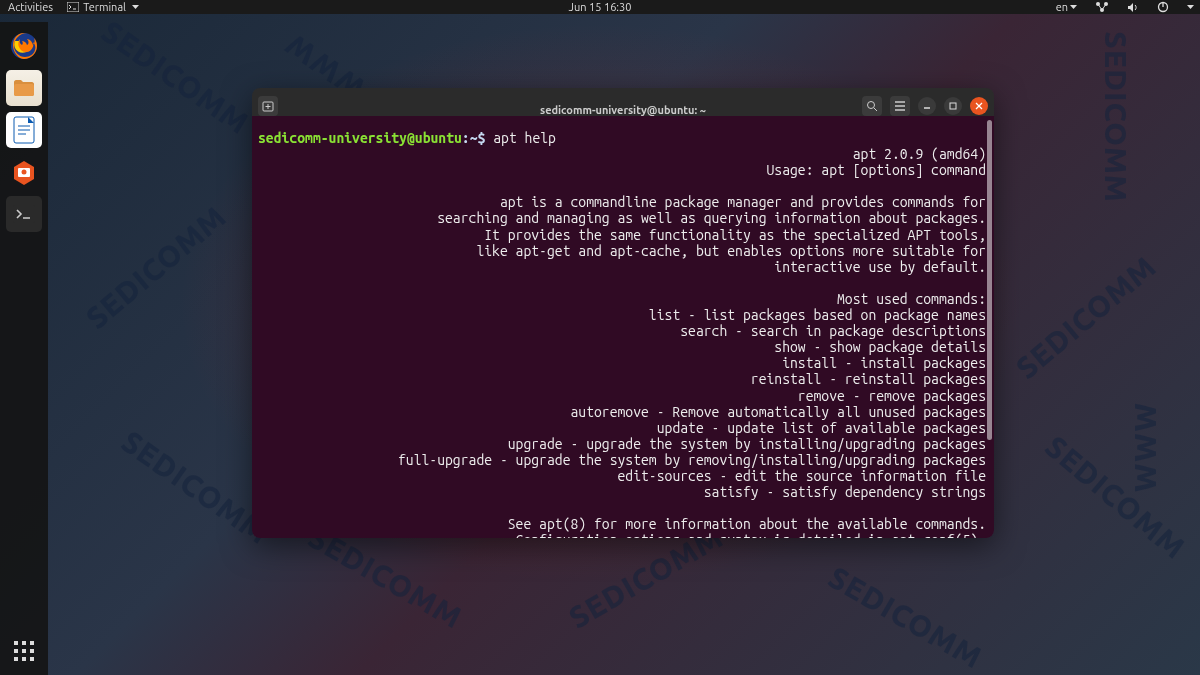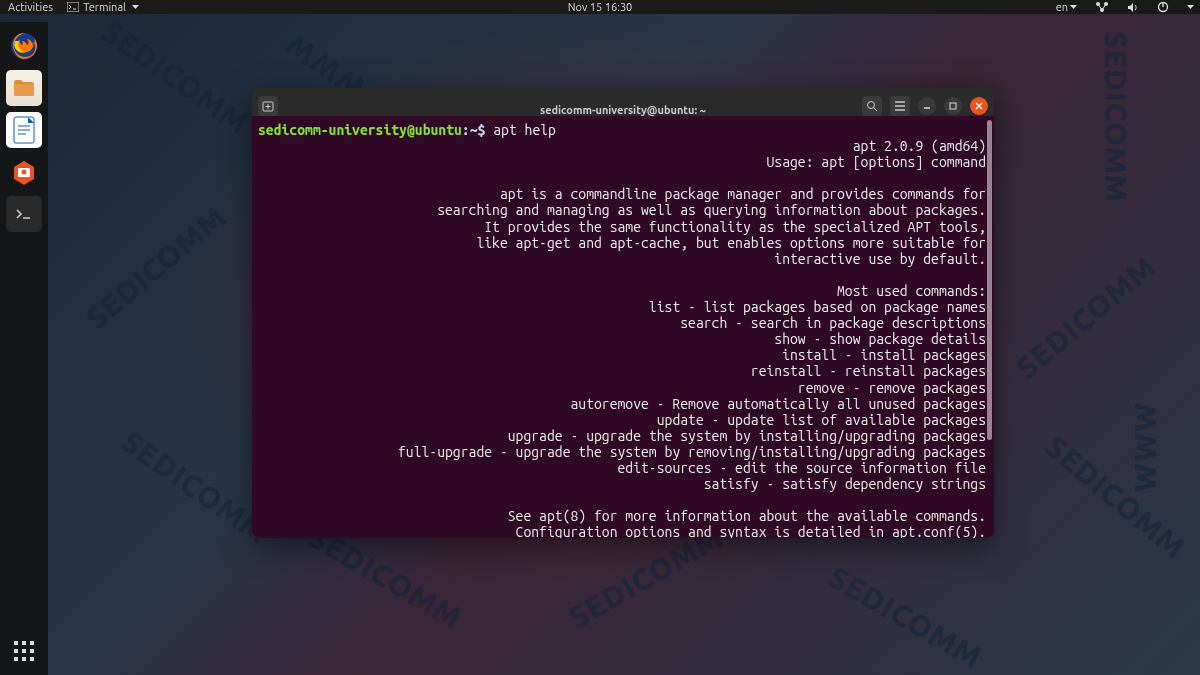--- a/index.html
+++ b/index.html
@@ -83,21 +83,21 @@
 }
 .titlebar .title { position: absolute; left: 50%; transform: translateX(-50%); font-weight: 600; }
 .titlebar .right { margin-left: auto; display: flex; align-items: center; gap: 8px; }
 .winctl { width: 18px; height: 18px; border-radius: 50%; background: #3a3a3a;
   display: flex; align-items: center; justify-content: center; cursor: pointer; font-size: 10px; color: #ddd; }
 .winctl.close { background: #e95420; color: #fff; }
 .tbody {
   flex: 1; background: #300a24; color: #eee;
   font-family: "Ubuntu Mono", Consolas, monospace;
   font-size: 14px; line-height: 1.15;
-  padding: 6px 8px 6px 6px;
+  padding: 14px 8px 6px 6px;
   position: relative;
   overflow: hidden;
 }
 .tbody .scroll {
   position: absolute; right: 2px; top: 4px; width: 5px; height: 320px;
   background: rgba(255,255,255,0.5); border-radius: 3px;
 }
 .prompt-user { color: #8ae234; font-weight: bold; }
 .prompt-path { color: #c4d8f0; font-weight: bold; }
 .cmd { color: #eee; }
@@ -128,21 +128,21 @@
           <rect x="0" y="0" width="12" height="10" rx="1" fill="none" stroke="#ddd" stroke-width="1"></rect>
           <path d="M2 3l2 2-2 2M6 7h3" stroke="#ddd" stroke-width="1" fill="none"></path>
         </svg>
       <span>Terminal</span>
       <svg class="tri-down" width="7" height="5">
           <path d="M0 0l3.5 4L7 0z" fill="#ddd"></path>
         </svg>
     </span>
   </div>
   <div class="topbar-center">
-    <span>Nov 15  16:30</span>
+    <span>Jun 15  16:30</span>
   </div>
   <div class="topbar-right">
     <span class="ic">
       <span>en</span>
       <svg class="tri-down" width="7" height="5">
           <path d="M0 0l3.5 4L7 0z" fill="#ddd"></path>
         </svg>
     </span>
     <span class="ic">
         <svg width="14" height="12">

